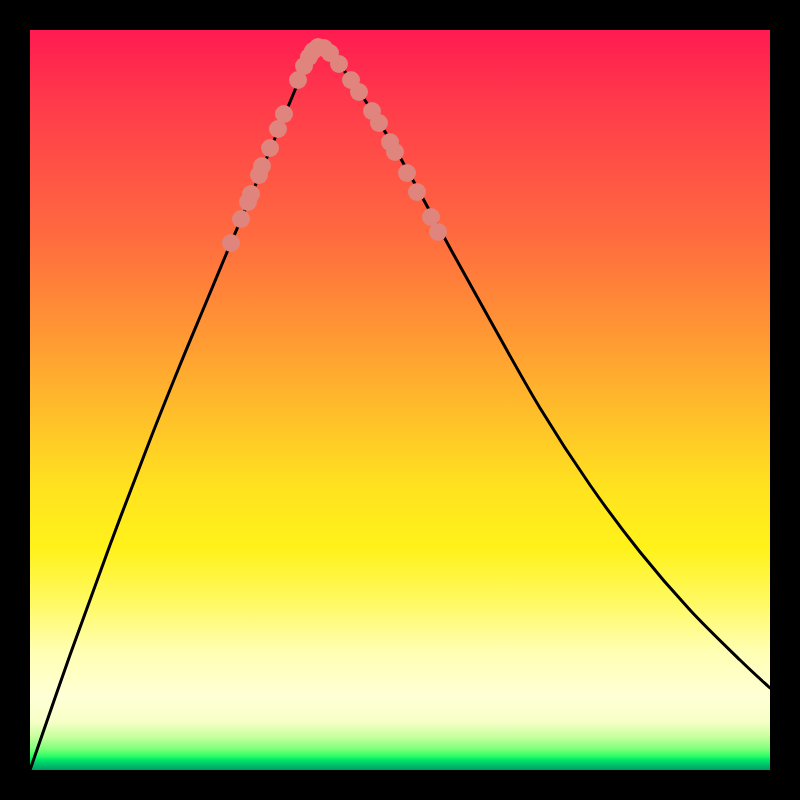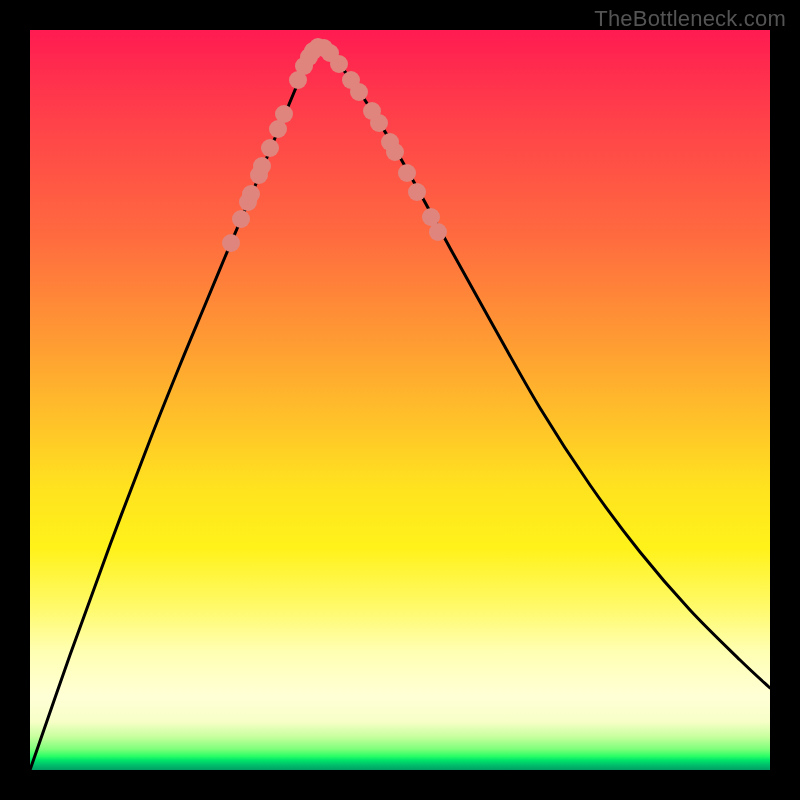--- a/index.html
+++ b/index.html
@@ -95,14 +95,13 @@
           <circle cx="349" cy="93" r="9" fill="#e0857e"></circle>
           <circle cx="360" cy="112" r="9" fill="#e0857e"></circle>
           <circle cx="365" cy="122" r="9" fill="#e0857e"></circle>
           <circle cx="377" cy="143" r="9" fill="#e0857e"></circle>
           <circle cx="387" cy="162" r="9" fill="#e0857e"></circle>
           <circle cx="401" cy="187" r="9" fill="#e0857e"></circle>
           <circle cx="408" cy="202" r="9" fill="#e0857e"></circle>
         </g>
     </svg>
   </div>
-  <div class="watermark">TheBottleneck.com</div>
 </div>
 
 </body></html>

